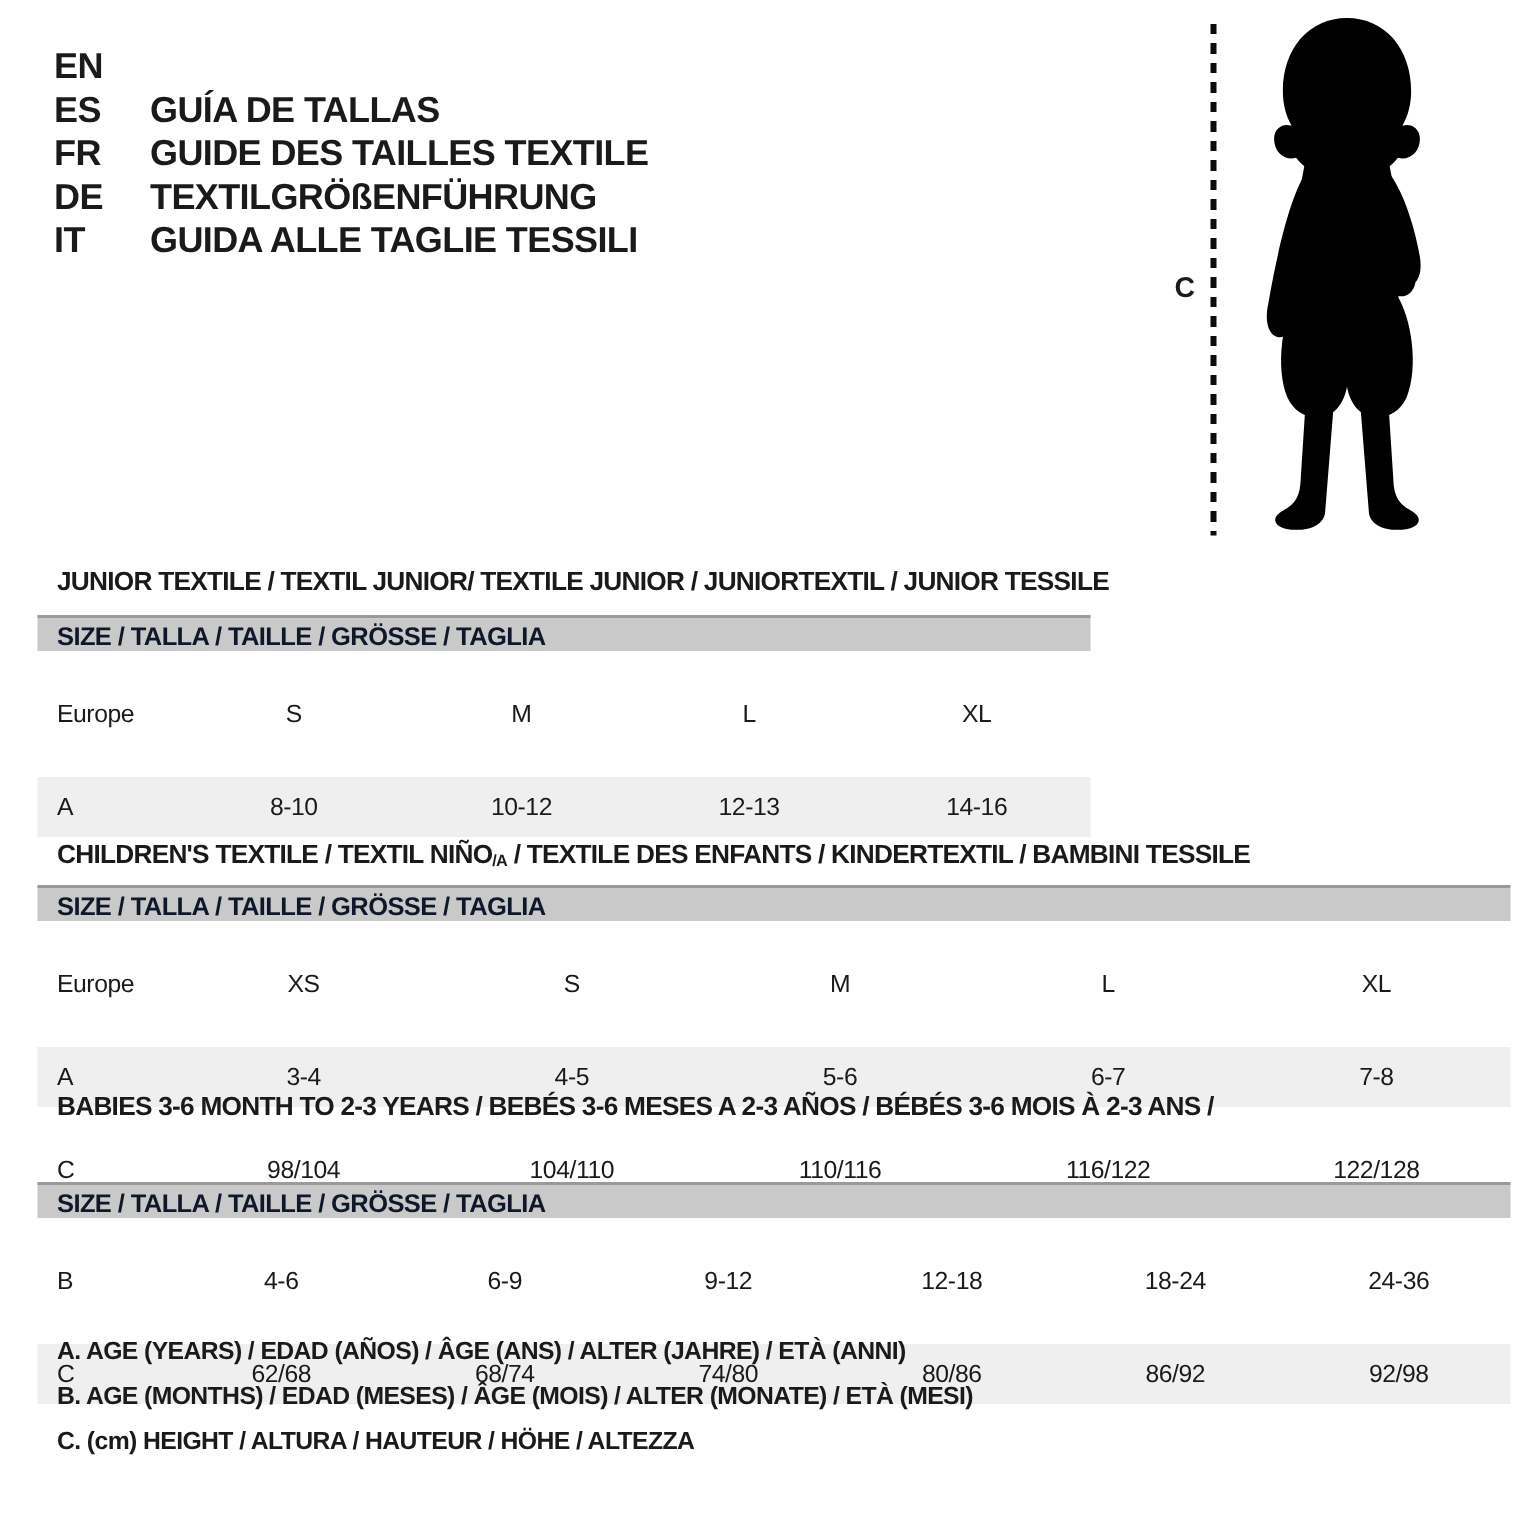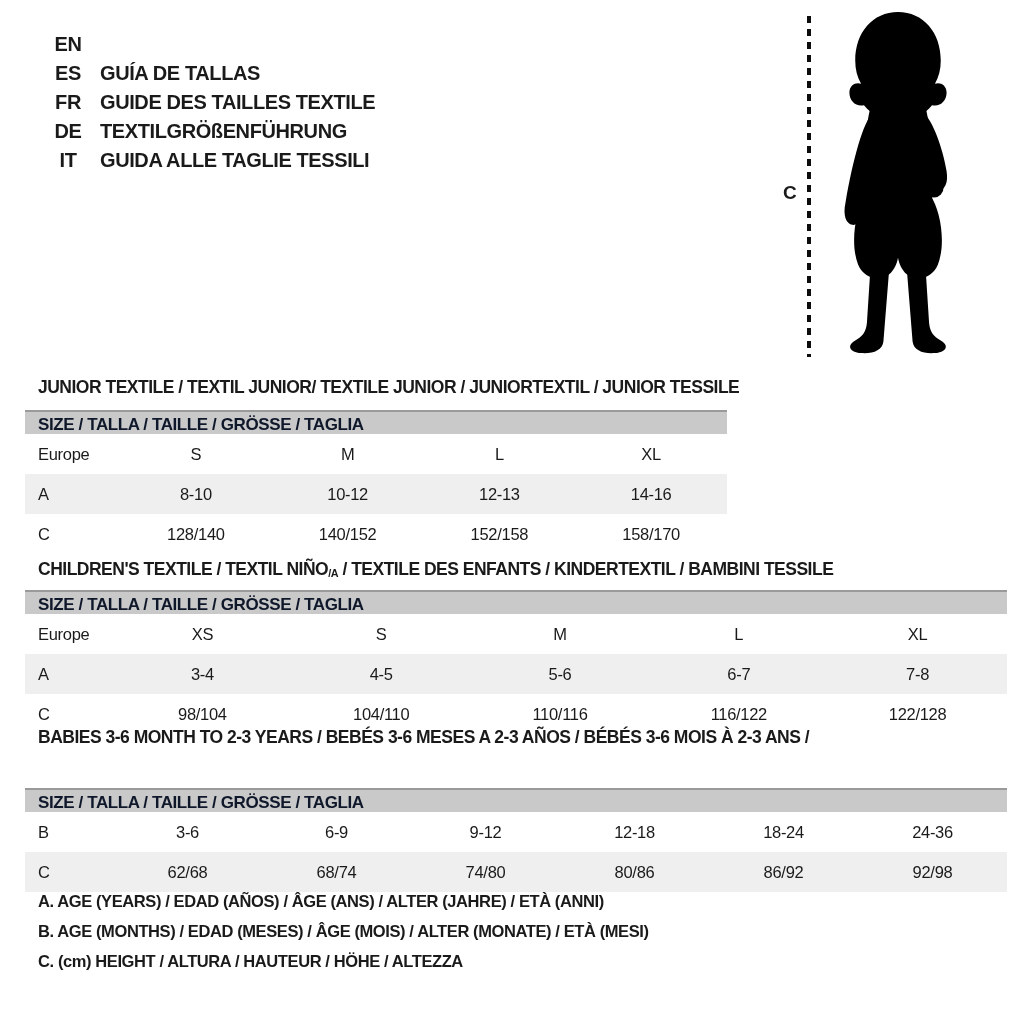--- a/index.html
+++ b/index.html
@@ -5,21 +5,21 @@
   html,body{margin:0;padding:0;}
   body{
     width:1024px;height:1024px;background:#ffffff;
     font-family:"Liberation Sans", sans-serif;color:#1a1a1a;
     position:relative;overflow:hidden;
   }
 
   
   .lang-block{position:absolute;left:36px;top:30px;}
   .lang-row{display:flex;height:29px;align-items:center;}
-  .lang-code,.lang-title{font-weight:700;font-size:20px;letter-spacing:-0.4px;white-space:nowrap;text-align:center;}
+  .lang-code,.lang-title{font-weight:700;font-size:24px;letter-spacing:-0.4px;white-space:nowrap;}
   .lang-code{width:64px;}
 
   
   .figure-label{position:absolute;left:783px;top:182px;font-size:19px;font-weight:700;}
   .dotted-line{
     position:absolute;left:807px;top:16px;width:4px;height:341px;
     background-image:repeating-linear-gradient(to bottom,#0c0c0c 0 7px,transparent 7px 13px);
   }
   .toddler-svg{position:absolute;left:824px;top:10px;}
 
@@ -31,21 +31,21 @@
   .section-heading .subscript{font-size:0.62em;position:relative;top:0.2em;}
   .heading-line{height:30px;line-height:30px;}
 
   
   .size-table{position:absolute;left:25px;}
   .thead{
     height:24px;line-height:25px;background:#c9c9c9;border-top:2px solid #9a9a9a;
     color:#0f172a;font-weight:700;font-size:17px;padding-left:13px;
     letter-spacing:-0.4px;box-sizing:border-box;
   }
-  .trow{display:grid;height:40px;align-items:center;font-size:16.5px;letter-spacing:-0.3px;}
+  .trow{display:grid;height:40px;align-items:center;font-size:16.5px;letter-spacing:-0.3px;margin-top:22px;}
   .trow.shaded{background:#f0efef;}
   .row-label{padding-left:13px;text-align:left;}
   .tcell{text-align:center;}
   .t-junior{width:702px;}
   .t-junior .trow{grid-template-columns:95px repeat(4,1fr);}
   .t-children{width:982px;}
   .t-children .trow{grid-template-columns:88px repeat(5,1fr);}
   .t-babies{width:982px;}
   .t-babies .trow{grid-template-columns:88px repeat(6,1fr);}
 
@@ -150,21 +150,21 @@
     </div>
   </div>
 
   <div class="section-heading" style="top:722px;">
     <div class="heading-line">BABIES 3-6 MONTH TO 2-3 YEARS / BEBÉS 3-6 MESES A 2-3 AÑOS / BÉBÉS 3-6 MOIS À 2-3 ANS /</div>
   </div>
   <div class="size-table t-babies" style="top:788px;">
     <div class="thead">SIZE / TALLA / TAILLE / GRÖSSE / TAGLIA</div>
     <div class="trow">
       <span class="row-label">B</span>
-      <span class="tcell">3-6</span>
+      <span class="tcell">4-6</span>
       <span class="tcell">6-9</span>
       <span class="tcell">9-12</span>
       <span class="tcell">12-18</span>
       <span class="tcell">18-24</span>
       <span class="tcell">24-36</span>
     </div>
     <div class="trow shaded">
       <span class="row-label">C</span>
       <span class="tcell">62/68</span>
       <span class="tcell">68/74</span>

